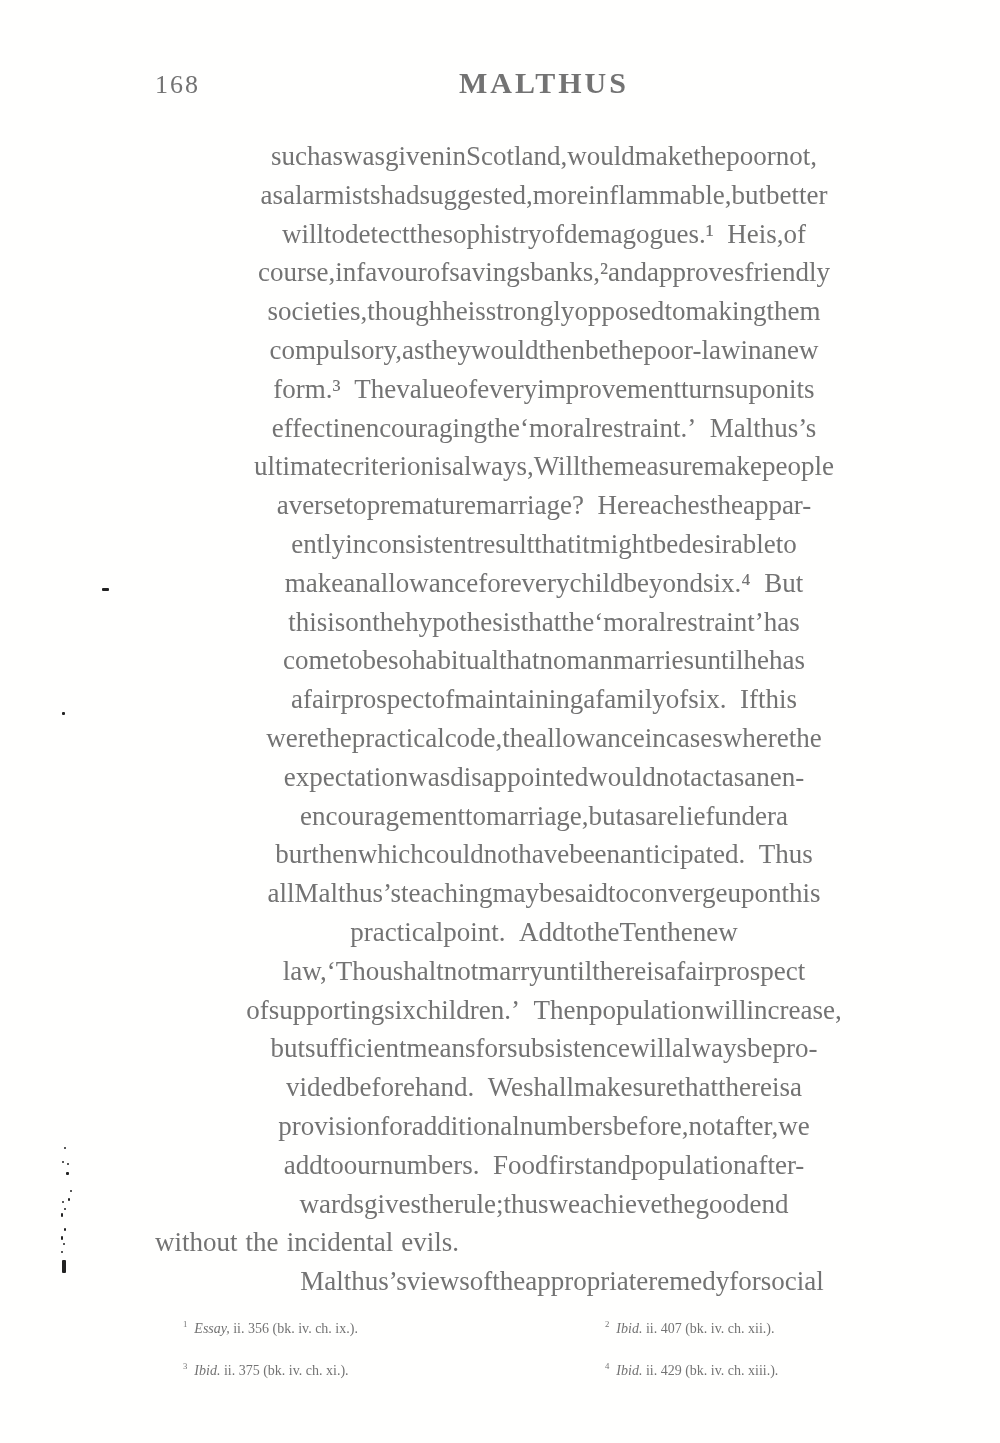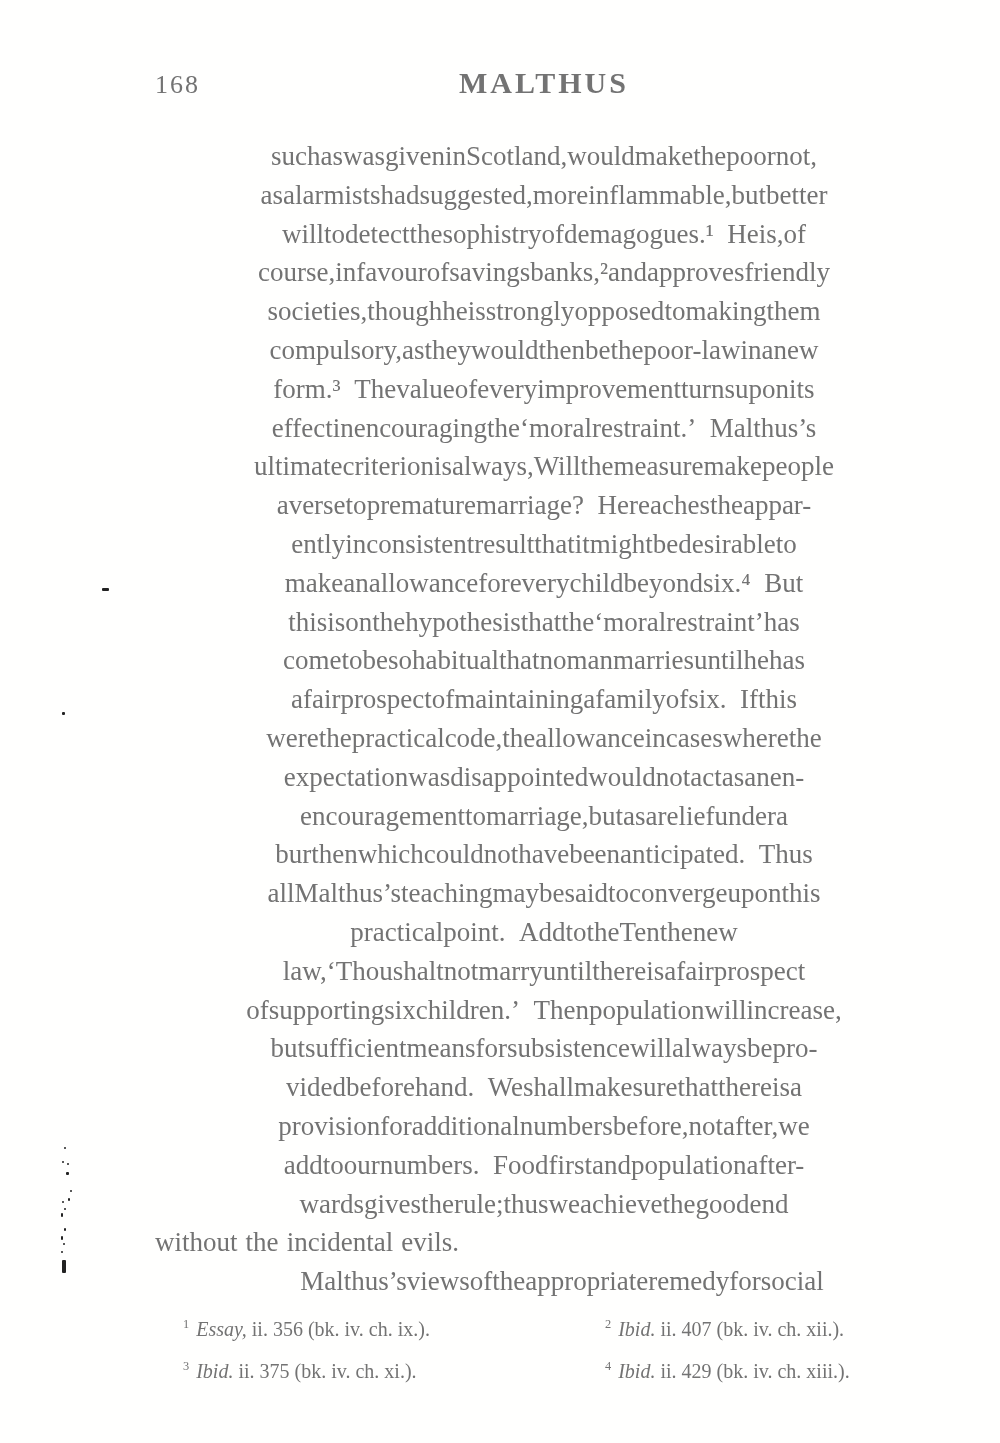--- a/index.html
+++ b/index.html
@@ -64,21 +64,21 @@
     padding-left: 36px;
   }
   .footnotes {
     position: absolute;
     top: 1312px;
     left: 155px;
     width: 778px;
     display: grid;
     grid-template-columns: 450px 1fr;
     row-gap: 13px;
-    font-size: 20px;
+    font-size: 14px;
     line-height: 24px;
   }
   .footnote {
     white-space: pre;
   }
   .footnote.left-col {
     padding-left: 28px;
   }
   .fn-num {
     font-size: 0.62em;

